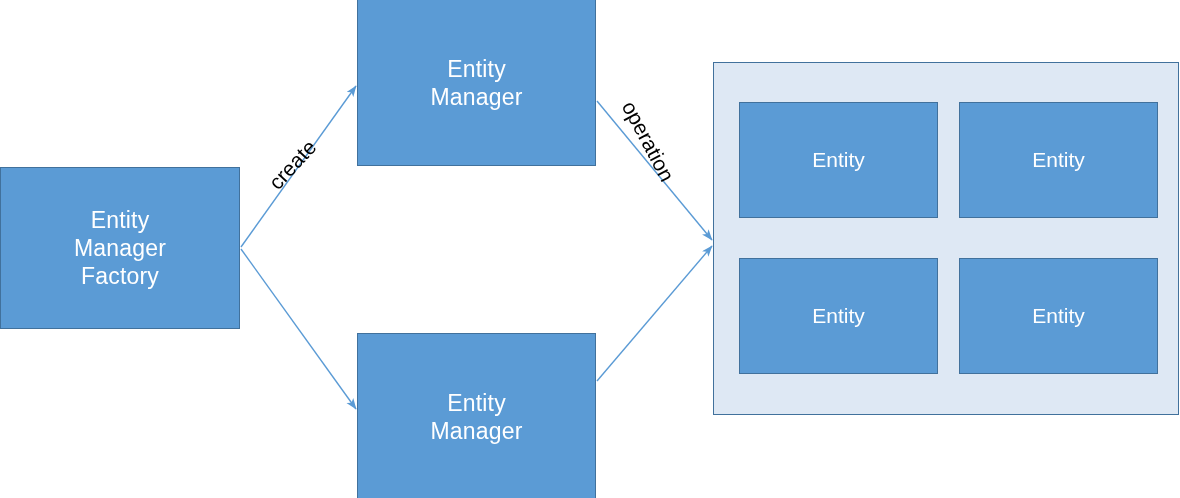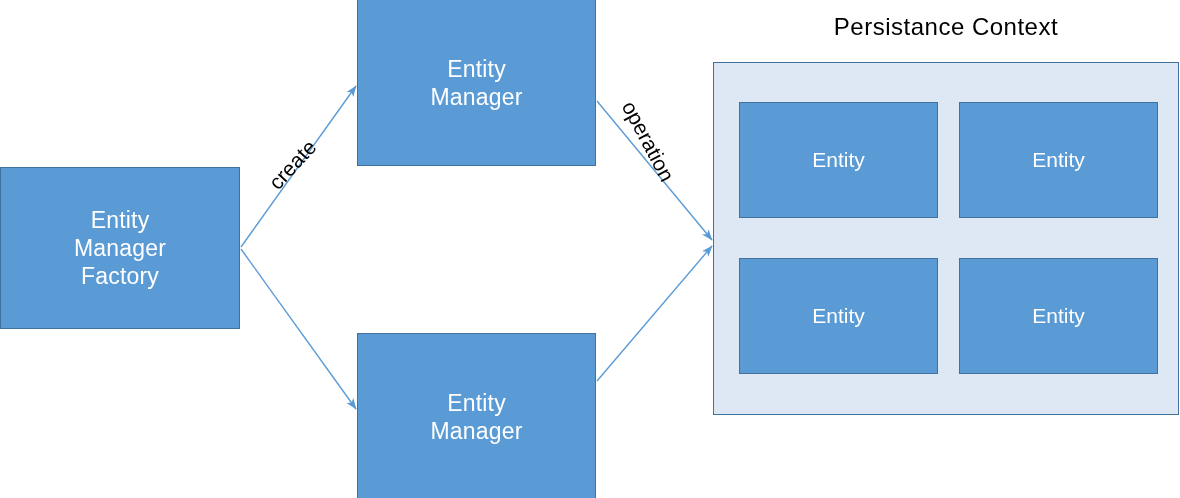--- a/index.html
+++ b/index.html
@@ -136,21 +136,20 @@
   <div class="node" id="emf">Entity
 Manager
 Factory</div>
 
   <div class="node" id="em-top">Entity
 Manager</div>
 
   <div class="node" id="em-bottom">Entity
 Manager</div>
 
-  <div id="pc-title">Persistance Context</div>
 
   <div id="pc-container"></div>
 
   <div class="entity" id="entity-0">Entity</div>
   <div class="entity" id="entity-1">Entity</div>
   <div class="entity" id="entity-2">Entity</div>
   <div class="entity" id="entity-3">Entity</div>
 
   <div class="edge-label" id="label-create">create</div>
 

